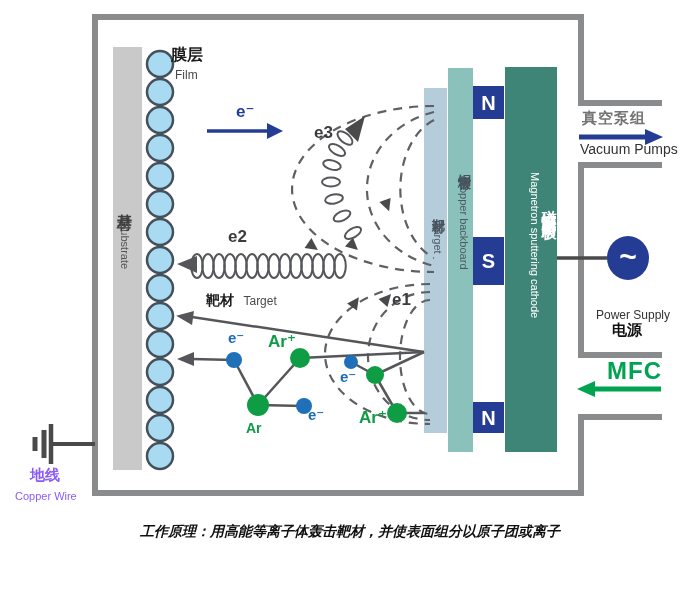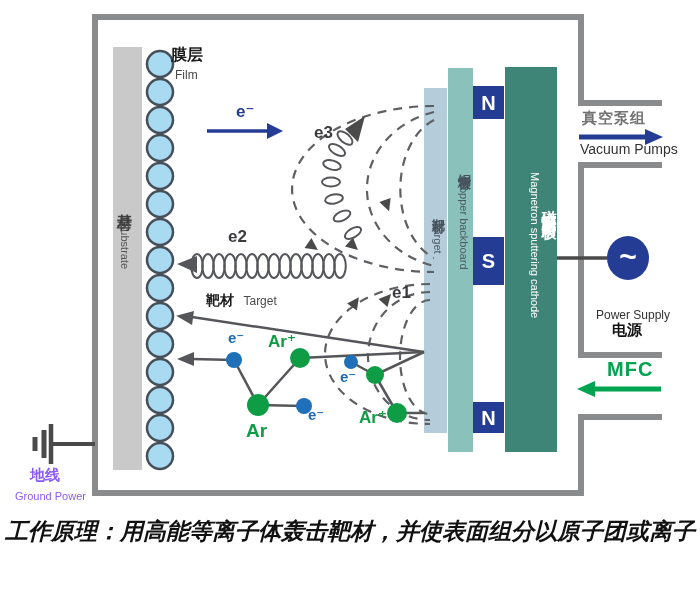--- a/index.html
+++ b/index.html
@@ -11,21 +11,21 @@
   .vert{writing-mode:vertical-rl;text-orientation:mixed;}
   .vchip{display:block;}
   .navy{color:#243c94;}
   .blue{color:#1a6ab5;}
   .green{color:#0e9c44;}
   .mfc{color:#00a450;}
   .gray{color:#8b5cf6;}
   .dgray{color:#3c3c40;}
   .white{color:#fff;}
   .caption{position:absolute;left:0;top:516px;width:700px;text-align:center;
-           font-style:italic;font-weight:700;font-size:23px;line-height:31px;color:#111;}
+           font-style:italic;font-weight:700;font-size:14px;line-height:31px;color:#111;}
   .powersym{position:absolute;left:607px;top:234px;width:42px;height:46px;
             display:flex;align-items:center;justify-content:center;
             font-size:30px;font-weight:700;color:#fff;}
 </style>
 </head>
 <body>
 
 <div class="stage">
 
   <svg width="700" height="594" viewBox="0 0 700 594">
@@ -164,30 +164,30 @@
   <div class="lbl" style="left:175px;top:69px;font-size:12px;color:#4a4a4a;">Film</div>
 
   <div class="lbl vert" style="left:116px;top:202px;">
     <span class="b" style="font-size:15px;color:#3f3f3f;letter-spacing:2px;">基材</span>
     <span style="font-size:11px;color:#555;margin-top:12px;">Substrate</span>
   </div>
 
   <div class="lbl b navy" style="left:236px;top:103px;font-size:17px;">e⁻</div>
   <div class="lbl b dgray" style="left:314px;top:124px;font-size:17px;">e3</div>
   <div class="lbl b dgray" style="left:228px;top:228px;font-size:17px;">e2</div>
-  <div class="lbl b dgray" style="left:392px;top:284px;font-size:17px;text-align:center;">e1</div>
+  <div class="lbl b dgray" style="left:392px;top:291px;font-size:17px;text-align:center;">e1</div>
 
   <div class="lbl" style="left:206px;top:291px;">
     <span class="b" style="font-size:14px;color:#1a1a1a;">靶材</span>
     <span style="font-size:12px;color:#4a4a4a;margin-left:5px;">Target</span>
   </div>
 
   <div class="lbl b blue" style="left:228px;top:330px;font-size:15px;">e⁻</div>
   <div class="lbl b green" style="left:268px;top:333px;font-size:17px;">Ar⁺</div>
-  <div class="lbl b green" style="left:246px;top:421px;font-size:19px;">Ar</div>
+  <div class="lbl b green" style="left:246px;top:421px;font-size:14px;">Ar</div>
   <div class="lbl b blue" style="left:308px;top:407px;font-size:15px;">e⁻</div>
   <div class="lbl b blue" style="left:340px;top:369px;font-size:15px;">e⁻</div>
   <div class="lbl b green" style="left:359px;top:409px;font-size:17px;">Ar⁺</div>
 
   <div class="lbl vert" style="left:424px;top:209px;width:23px;text-align:center;">
     <span class="b" style="font-size:13px;color:#46525e;letter-spacing:1px;">靶材</span>
     <span style="font-size:11px;color:#4d5a66;margin-top:8px;">Target</span>
   </div>
 
   <div class="lbl vert" style="left:448px;top:164px;width:25px;text-align:center;">
@@ -204,22 +204,22 @@
   <div class="lbl b white" style="left:473px;top:237px;width:31px;height:48px;font-size:20px;display:flex;align-items:center;justify-content:center;">S</div>
   <div class="lbl b white" style="left:473px;top:402px;width:31px;height:31px;font-size:20px;display:flex;align-items:center;justify-content:center;">N</div>
 
   <div class="lbl b" style="left:582px;top:110px;font-size:15px;color:#737373;letter-spacing:1px;">真空泵组</div>
   <div class="lbl" style="left:580px;top:142px;font-size:14px;color:#333;">Vacuum Pumps</div>
 
   <div class="powersym">~</div>
   <div class="lbl b" style="left:612px;top:287px;font-size:15px;color:#111;margin-top:35px;">电源</div>
   <div class="lbl" style="left:596px;top:309px;font-size:12px;color:#333;">Power Supply</div>
 
-  <div class="lbl b mfc" style="left:607px;top:358px;font-size:20px;letter-spacing:1px;text-align:right;">MFC</div>
+  <div class="lbl b mfc" style="left:607px;top:358px;font-size:24px;letter-spacing:1px;text-align:right;">MFC</div>
 
   <div class="lbl b gray" style="left:30px;top:467px;font-size:15px;">地线</div>
-  <div class="lbl gray" style="left:15px;top:490px;font-size:11px;">Ground Power</div>
+  <div class="lbl gray" style="left:15px;top:490px;font-size:11px;">Copper Wire</div>
 
   <div class="caption">
     <div>工作原理：用高能等离子体轰击靶材，并使表面组分以原子团或离子</div>
   </div>
 
 </div>
 
 </body></html>

